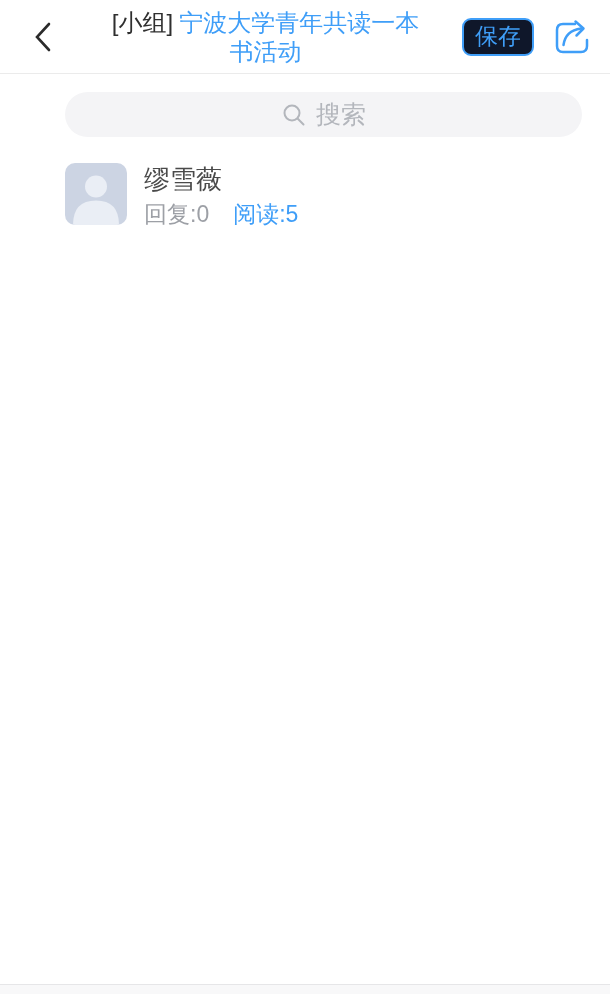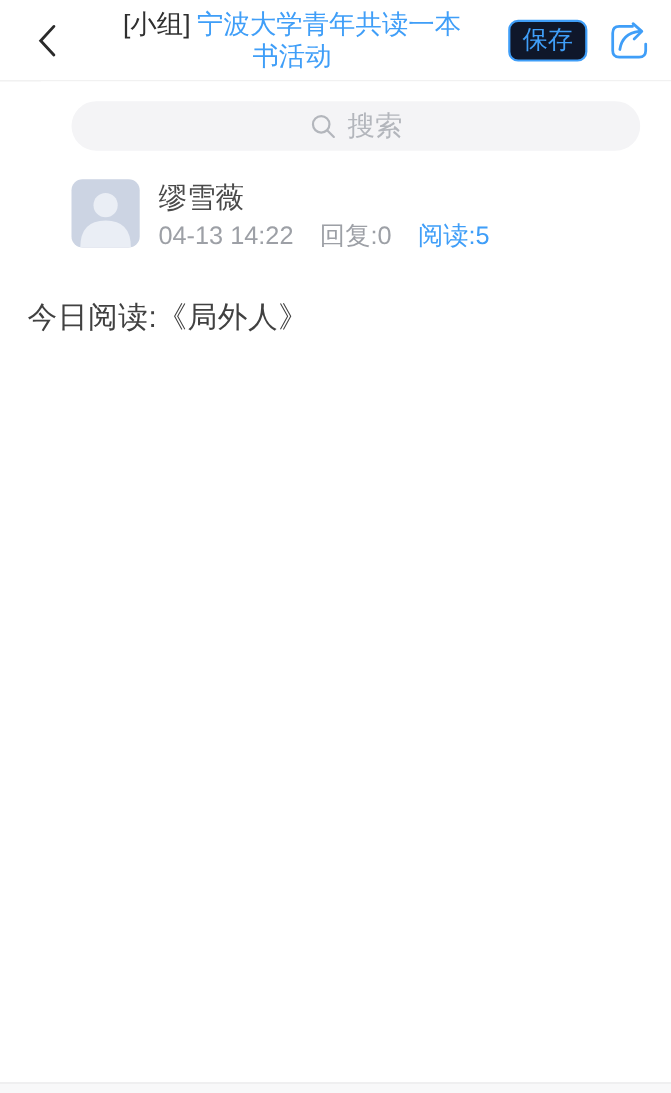--- a/index.html
+++ b/index.html
@@ -107,26 +107,24 @@
       <span>
         <svg width="62" height="62" viewBox="0 0 62 62">
           <circle cx="31" cy="23.5" r="11" fill="#EAEEF5"></circle>
           <path d="M 8 62 Q 8 37.5 31 37.5 Q 54 37.5 54 62 Z" fill="#EAEEF5"></path>
         </svg>
       </span>
     </div>
     <div class="author-info">
       <div class="author-name">缪雪薇</div>
       <div class="author-meta">
-        <span>04-13 14:22</span>
         <span>回复:0</span>
         <span class="reads">阅读:5</span>
       </div>
     </div>
   </div>
 
   <article class="post-body">
-    <p class="no-indent">今日阅读:《局外人》</p>
   </article>
 
   <div class="bottom-bar"></div>
 
 </div>
 
 </body></html>

